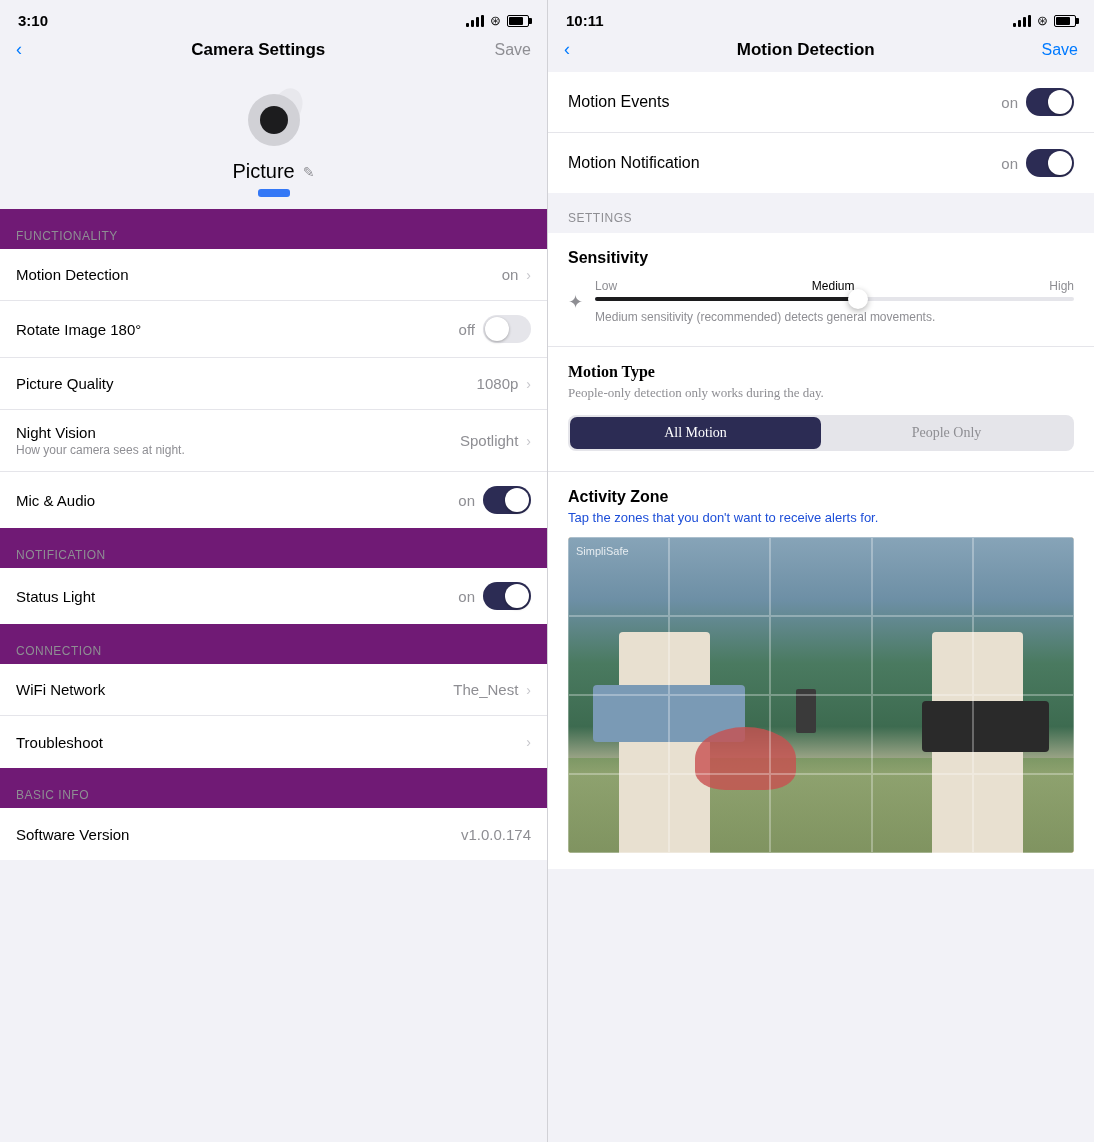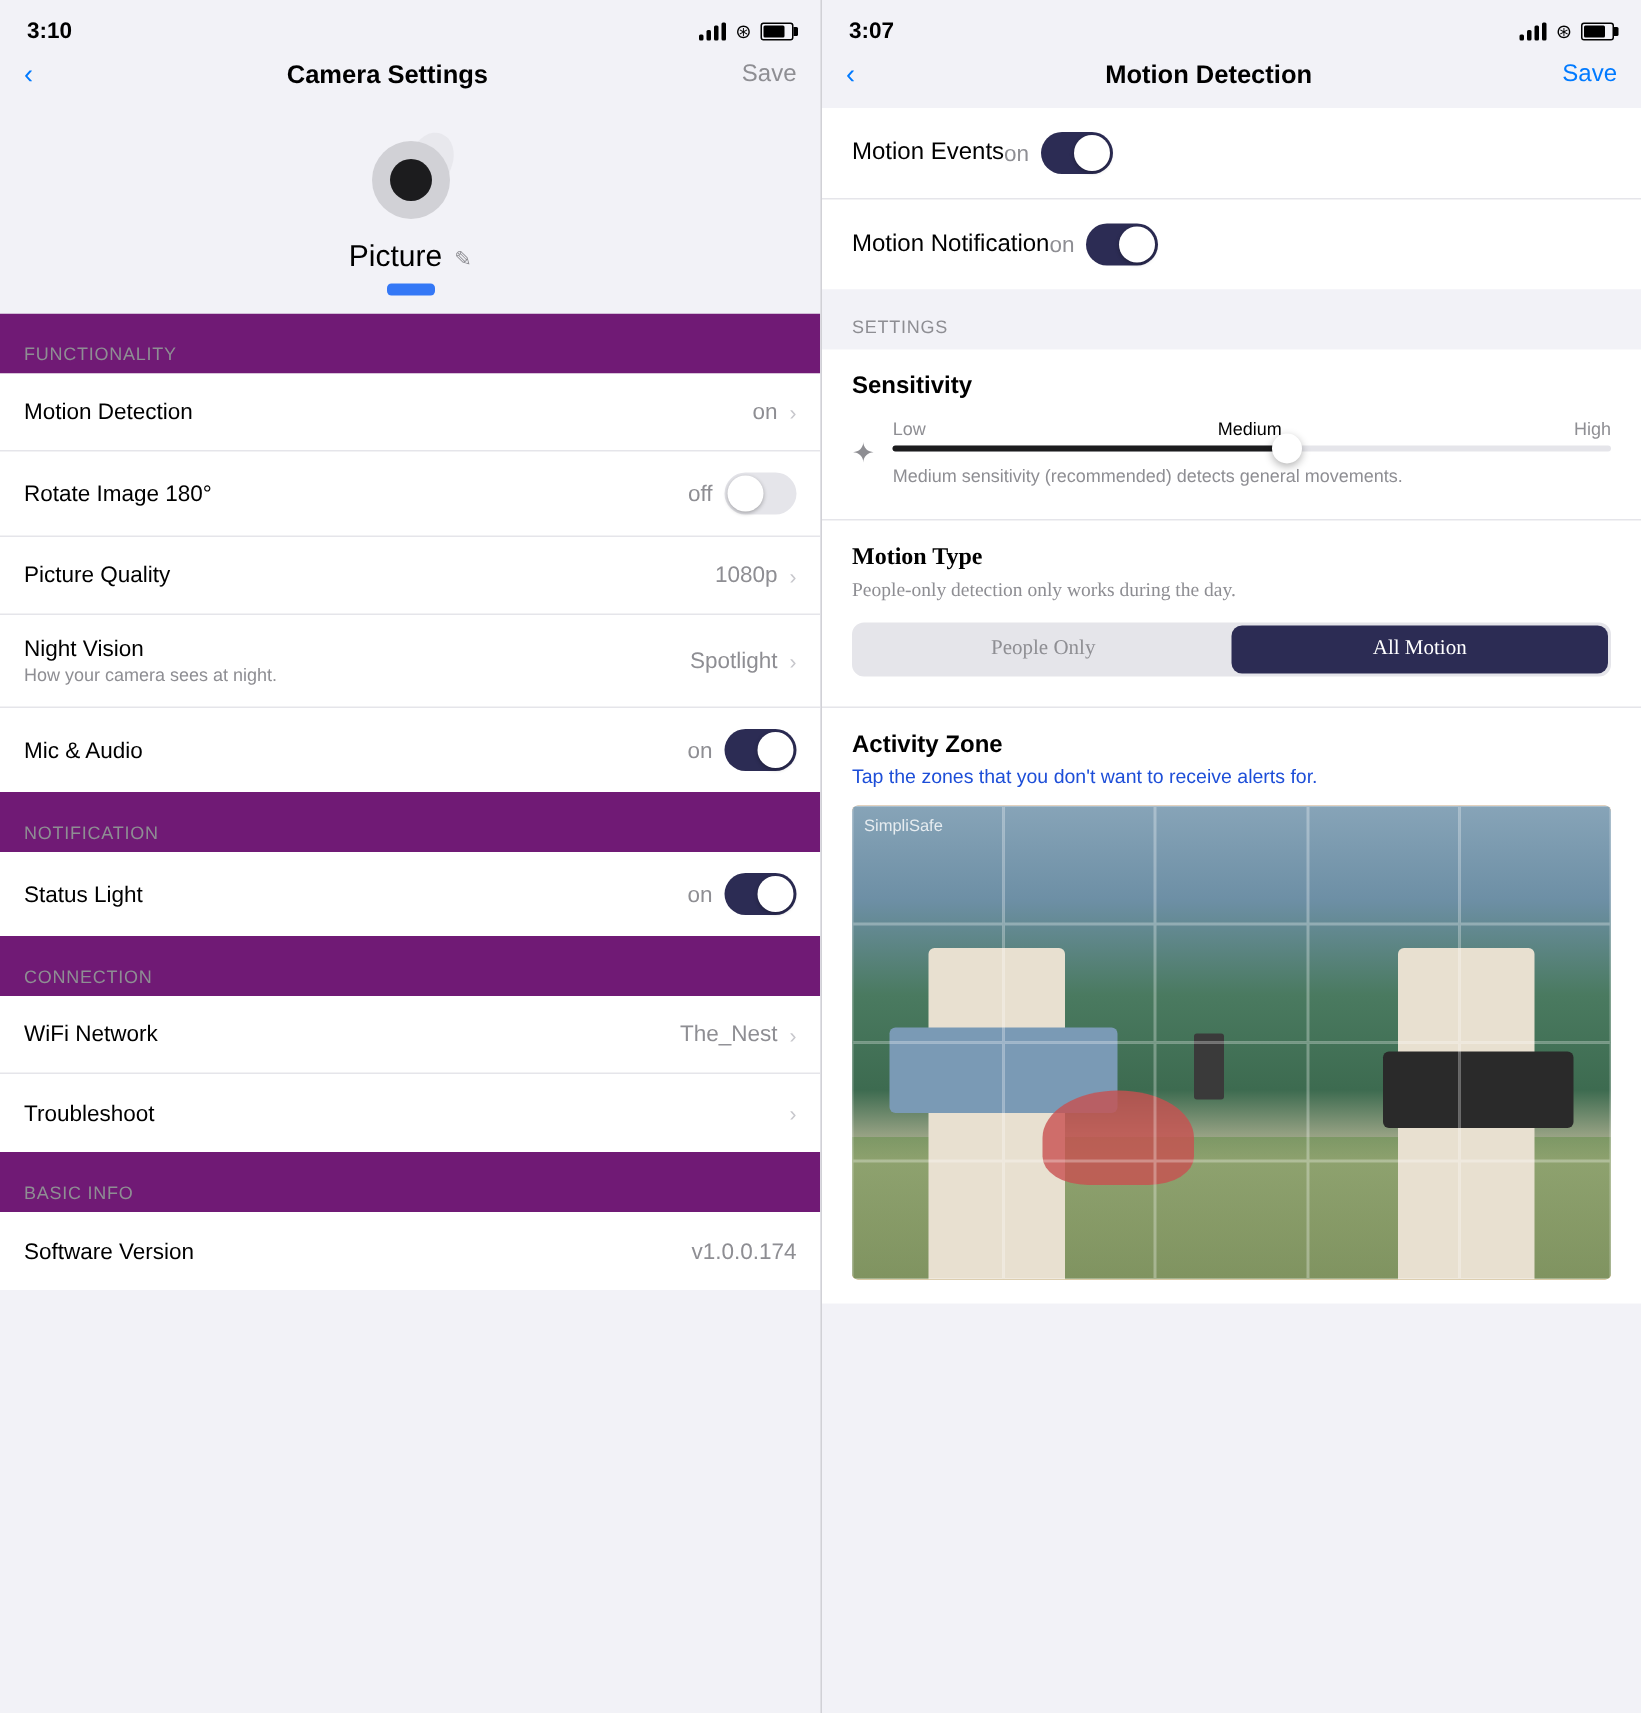--- a/index.html
+++ b/index.html
@@ -272,24 +272,25 @@
     }
 
     
     .motion-toggle-group {
       background: #fff;
       margin: 0;
     }
     .motion-toggle-item {
       display: flex;
       align-items: center;
-      justify-content: flex-start;
+      justify-content: space-between;
       padding: 16px 20px;
       border-bottom: 1px solid #e5e5ea;
       min-height: 56px;
+      gap: 12px;
     }
     .motion-toggle-item:last-child { border-bottom: none; }
     .motion-toggle-label {
       font-size: 16px;
       color: #000;
     }
     .toggle-with-label {
       display: flex;
       align-items: center;
       gap: 8px;
@@ -690,21 +691,21 @@
           <span class="item-value">v1.0.0.174</span>
         </div>
       </div>
     </div>
   </div>
 </div>
 
 <div class="right-screen">
 
   <div class="status-bar">
-    <span class="status-time">3:07</span>
+    <span class="status-time">10:11</span>
     <div class="status-icons">
       <div class="signal-bars">
         <span style="height:4px"></span>
         <span style="height:7px"></span>
         <span style="height:10px"></span>
         <span style="height:12px"></span>
       </div>
       <span class="wifi-icon">⊛</span>
       <div class="battery-icon">
         <div class="battery-fill"></div>
@@ -759,22 +760,22 @@
           </div>
           <div class="slider-desc">Medium sensitivity (recommended) detects general movements.</div>
         </div>
       </div>
     </div>
 
     <div class="motion-type-container">
       <div class="motion-type-title">Motion Type</div>
       <div class="motion-type-desc">People-only detection only works during the day.</div>
       <div class="segmented-control">
+        <div class="segment active">All Motion</div>
         <div class="segment inactive">People Only</div>
-        <div class="segment active">All Motion</div>
       </div>
     </div>
 
     <div class="activity-zone-container">
       <div class="activity-zone-title">Activity Zone</div>
       <div class="activity-zone-desc">Tap the zones that you don't want to receive alerts for.</div>
       <div class="camera-feed">
         <div class="feed-bg">
           <div class="grass"></div>
           <div class="pillar-left"></div>

